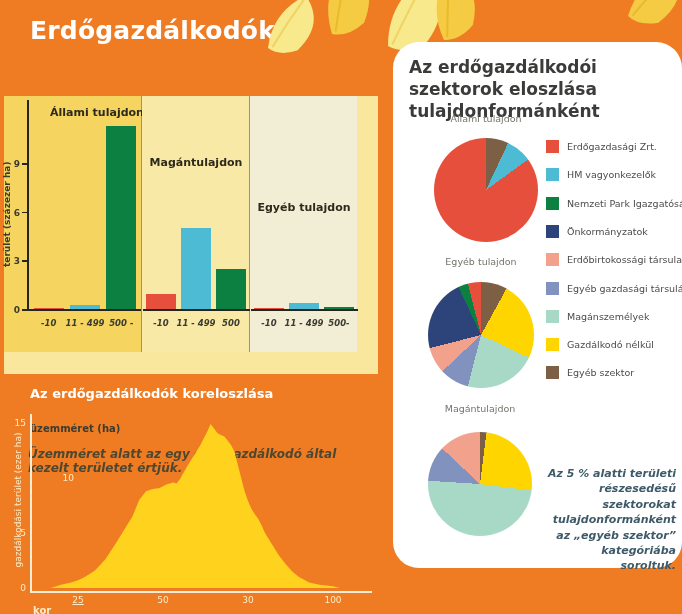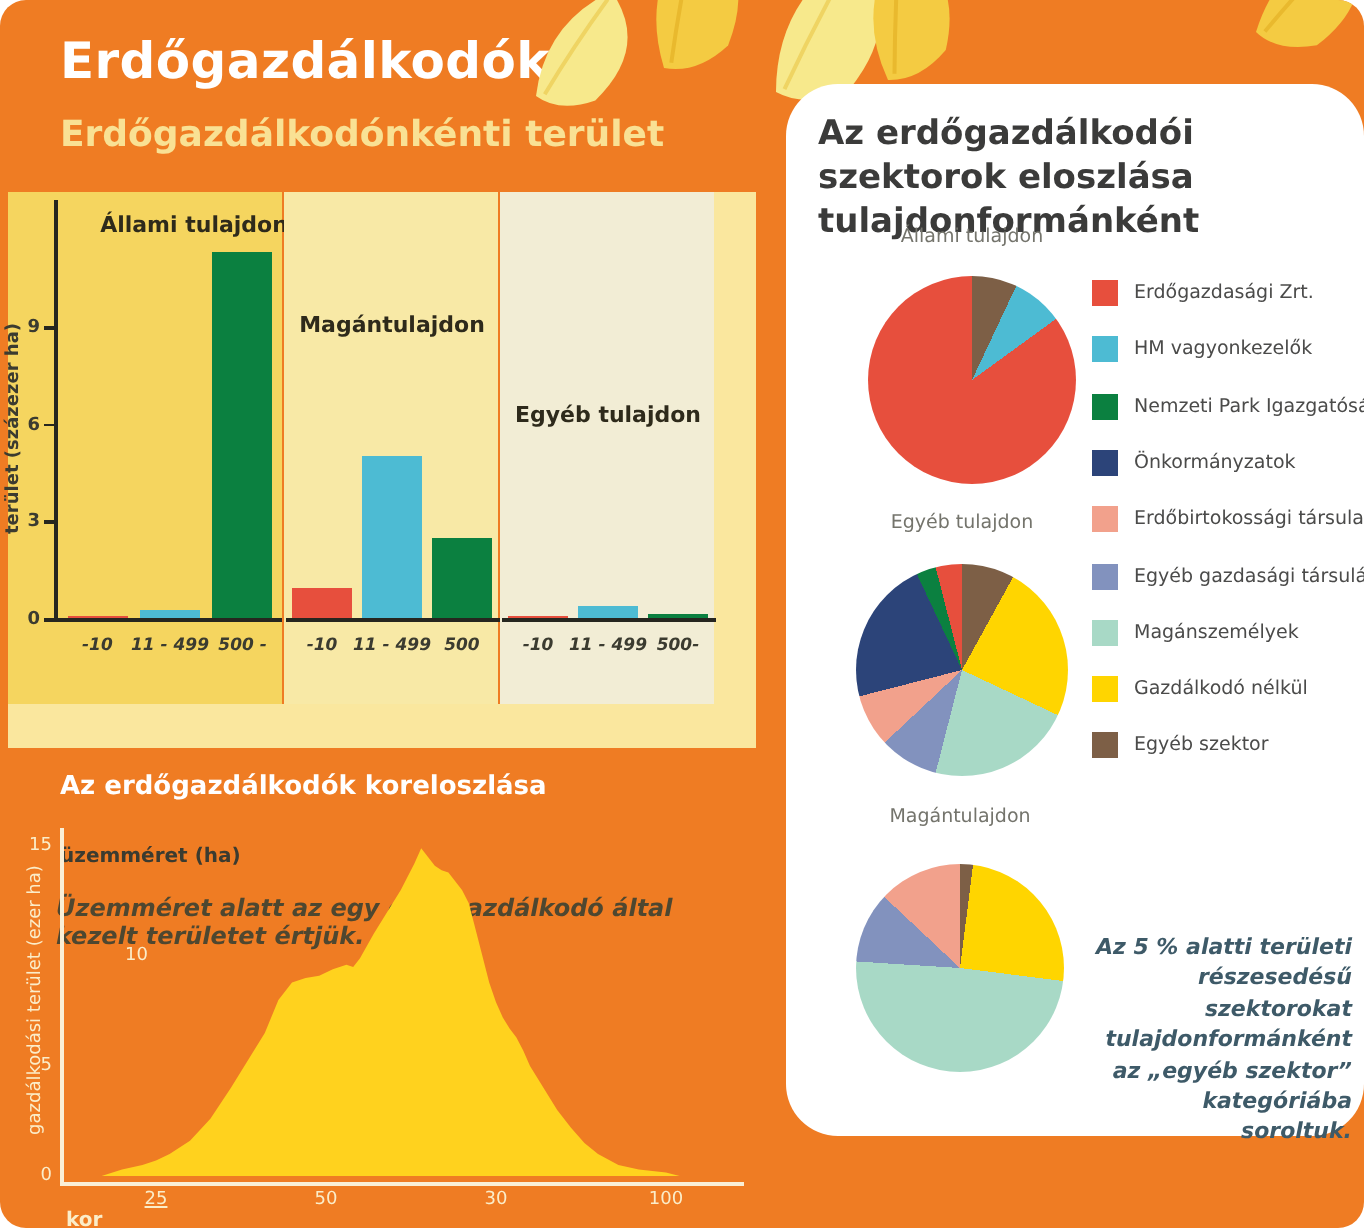--- a/index.html
+++ b/index.html
@@ -1,17 +1,17 @@
 <!DOCTYPE html>
 <html><head>
 <meta charset="utf-8">
 <style>
   html,body{margin:0;padding:0;}
   body{font-family:"DejaVu Sans","Liberation Sans",sans-serif;}
-  .stage{position:relative;width:682px;height:614px;background:#EF7C23;overflow:hidden;border-radius:13px;}
+  .stage{position:relative;width:682px;height:614px;background:#EF7C23;overflow:hidden;}
   .abs{position:absolute;}
   
   .title{left:30px;top:16px;font-size:25px;font-weight:bold;color:#FFFFFF;letter-spacing:.2px;}
   .subtitle{left:30px;top:57px;font-size:18px;font-weight:bold;color:#F9E194;}
   
   .bar-card{left:0;top:96px;width:378px;height:278px;}
   .panel{position:absolute;top:0;height:256px;}
   .card-strip{position:absolute;left:4px;top:256px;width:374px;height:22px;background:#FAE79E;}
   .card-sliver{position:absolute;left:354px;top:0;width:24px;height:256px;background:#FAE79E;}
   .panel-title{position:absolute;font-size:11px;font-weight:bold;color:#2E2A1B;transform:translateX(-50%);white-space:nowrap;}
@@ -42,21 +42,20 @@
   .legend-label{font-size:9.5px;color:#4B4B4A;white-space:nowrap;}
   .sector-note{left:546px;top:466px;width:130px;font-size:11px;font-style:italic;font-weight:bold;color:#3E5A68;text-align:right;line-height:1.4;}
   svg,.deco{pointer-events:none;}
 </style>
 </head>
 <body>
 
 <div class="stage">
 
   <div class="abs title">Erdőgazdálkodók</div>
-  <div class="abs subtitle">Erdőgazdálkodónkénti terület</div>
 
   <svg class="abs deco" style="left:248px;top:-6px;" width="434" height="96" viewBox="0 0 434 96">
     <g transform="translate(20,54) rotate(-38)">
       <path d="M0,0 Q26,-26 62,-18 Q60,16 22,20 Q4,14 0,0 Z" fill="#F7E98C"></path>
       <path d="M4,2 Q30,-8 58,-16" stroke="#EFD463" stroke-width="2" fill="none"></path>
     </g>
     <g transform="translate(84,40) rotate(-62)">
       <path d="M0,0 Q30,-30 70,-20 Q68,18 25,23 Q5,16 0,0 Z" fill="#F4CB42"></path>
       <path d="M4,2 Q34,-9 66,-18" stroke="#E9B92E" stroke-width="2" fill="none"></path>
     </g>

